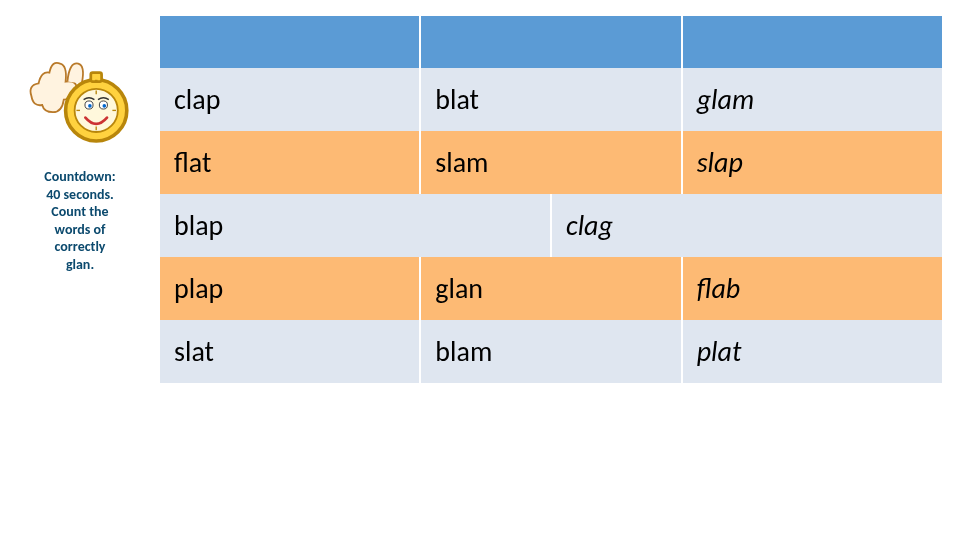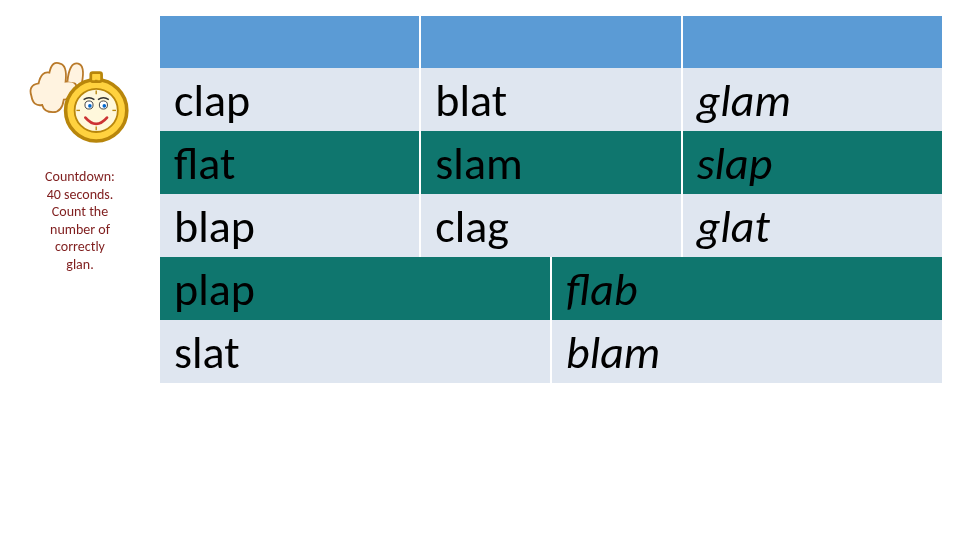--- a/index.html
+++ b/index.html
@@ -26,22 +26,22 @@
   }
   .clock-wrap {
     margin: 0 auto 18px auto;
     width: 110px;
     height: 90px;
     position: relative;
   }
   .caption {
     font-size: 14px;
     line-height: 1.25;
-    color: #7f1d1d;
-    font-weight: 400;
+    color: #0c4a6e;
+    font-weight: 700;
     padding: 0 6px;
   }
   
   .word-table {
     position: absolute;
     left: 160px;
     top: 16px;
     width: 782px;
   }
   .header-row {
@@ -52,28 +52,28 @@
     flex: 1;
     background: #5b9bd5;
     border-right: 2px solid #ffffff;
   }
   .header-cell:last-child { border-right: none; }
   .body-row {
     display: flex;
     height: 63px;
   }
   .body-row.band-light .body-cell { background: #dfe6f0; }
-  .body-row.band-white .body-cell { background: #0f766e; }
+  .body-row.band-white .body-cell { background: #fdba74; }
   .body-cell {
     flex: 1;
     border-right: 2px solid #ffffff;
     padding: 0 14px;
     display: flex;
     align-items: center;
-    font-size: 46px;
+    font-size: 28px;
     line-height: 1;
     color: #000;
     font-family: "Calibri", Arial, sans-serif;
   }
   .body-cell:last-child { border-right: none; font-style: italic; }
 </style>
 </head>
 <body>
 
 <div class="slide">
@@ -110,21 +110,21 @@
           <line x1="78" y1="74" x2="78" y2="78"></line>
           <line x1="56" y1="56" x2="60" y2="56"></line>
           <line x1="96" y1="56" x2="100" y2="56"></line>
         </g>
       </svg>
     </div>
     <div class="caption">
       <div>Countdown:</div>
       <div>40 seconds.</div>
       <div>Count the</div>
-      <div>number of</div>
+      <div>words of</div>
       <div>correctly</div>
       <div>glan.</div>
     </div>
   </div>
 
   <div class="word-table">
     <div class="header-row">
       <div class="header-cell"></div>
       <div class="header-cell"></div>
       <div class="header-cell"></div>
@@ -136,25 +136,26 @@
       <div class="body-cell">glam</div>
     </div>
     <div class="body-row band-white">
       <div class="body-cell">flat</div>
       <div class="body-cell">slam</div>
       <div class="body-cell">slap</div>
     </div>
     <div class="body-row band-light">
       <div class="body-cell">blap</div>
       <div class="body-cell">clag</div>
-      <div class="body-cell">glat</div>
     </div>
     <div class="body-row band-white">
       <div class="body-cell">plap</div>
+      <div class="body-cell">glan</div>
       <div class="body-cell">flab</div>
     </div>
     <div class="body-row band-light">
       <div class="body-cell">slat</div>
       <div class="body-cell">blam</div>
+      <div class="body-cell">plat</div>
     </div>
   </div>
 
 </div>
 
 </body></html>

